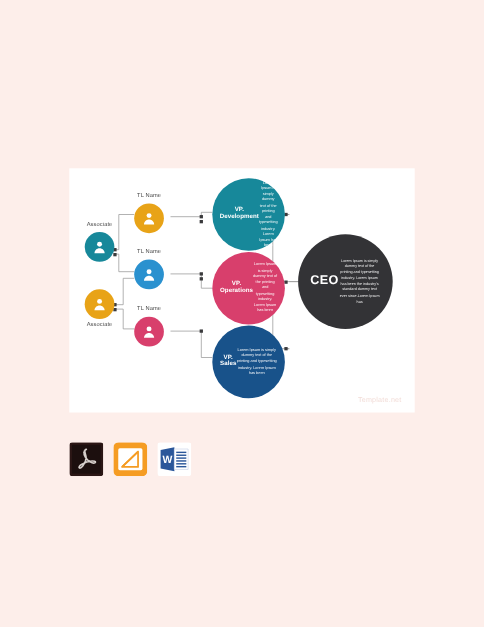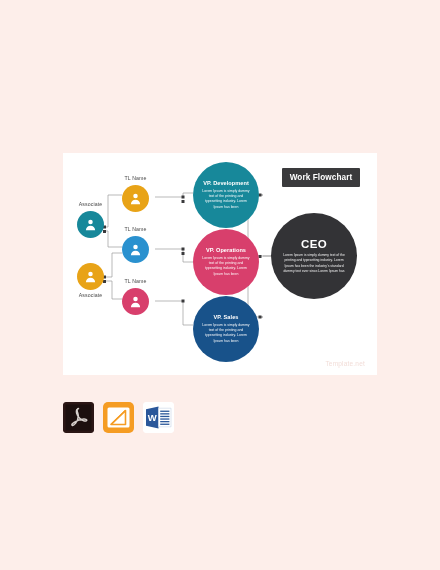--- a/index.html
+++ b/index.html
@@ -55,21 +55,21 @@
     align-items: center;
     justify-content: center;
     border-radius: 1px;
   }
 
   
   .node {
     position: absolute;
     border-radius: 50%;
     display: flex;
-    flex-direction: column;
+    flex-direction: row;
     align-items: center;
     justify-content: center;
     box-sizing: border-box;
     color: #ffffff;
     text-align: center;
   }
 
   
   .vp {
     width: 66px;
@@ -205,21 +205,20 @@
         <rect x="118.5" y="94.5" width="3" height="3"></rect>
         <rect x="118.5" y="99" width="3" height="3"></rect>
         <rect x="118.5" y="146.5" width="3" height="3"></rect>
         <rect x="40" y="72.5" width="3" height="3"></rect>
         <rect x="40" y="77" width="3" height="3"></rect>
         <rect x="40" y="122.5" width="3" height="3"></rect>
         <rect x="40" y="127" width="3" height="3"></rect>
       </g>
     </svg>
 
-    <div class="title-chip">Work Flowchart</div>
 
     <div class="node" id="ceo">
       <div class="ceo-title">CEO</div>
       <div class="ceo-body">Lorem Ipsum is simply dummy text of the printing and typesetting industry. Lorem Ipsum has been the industry's standard dummy text ever since.Lorem Ipsum has</div>
     </div>
 
     <div class="node vp" id="vp-development">
       <div class="vp-title">VP. Development</div>
       <div class="vp-body">Lorem Ipsum is simply dummy text of the printing and typesetting industry. Lorem Ipsum has been</div>
     </div>

